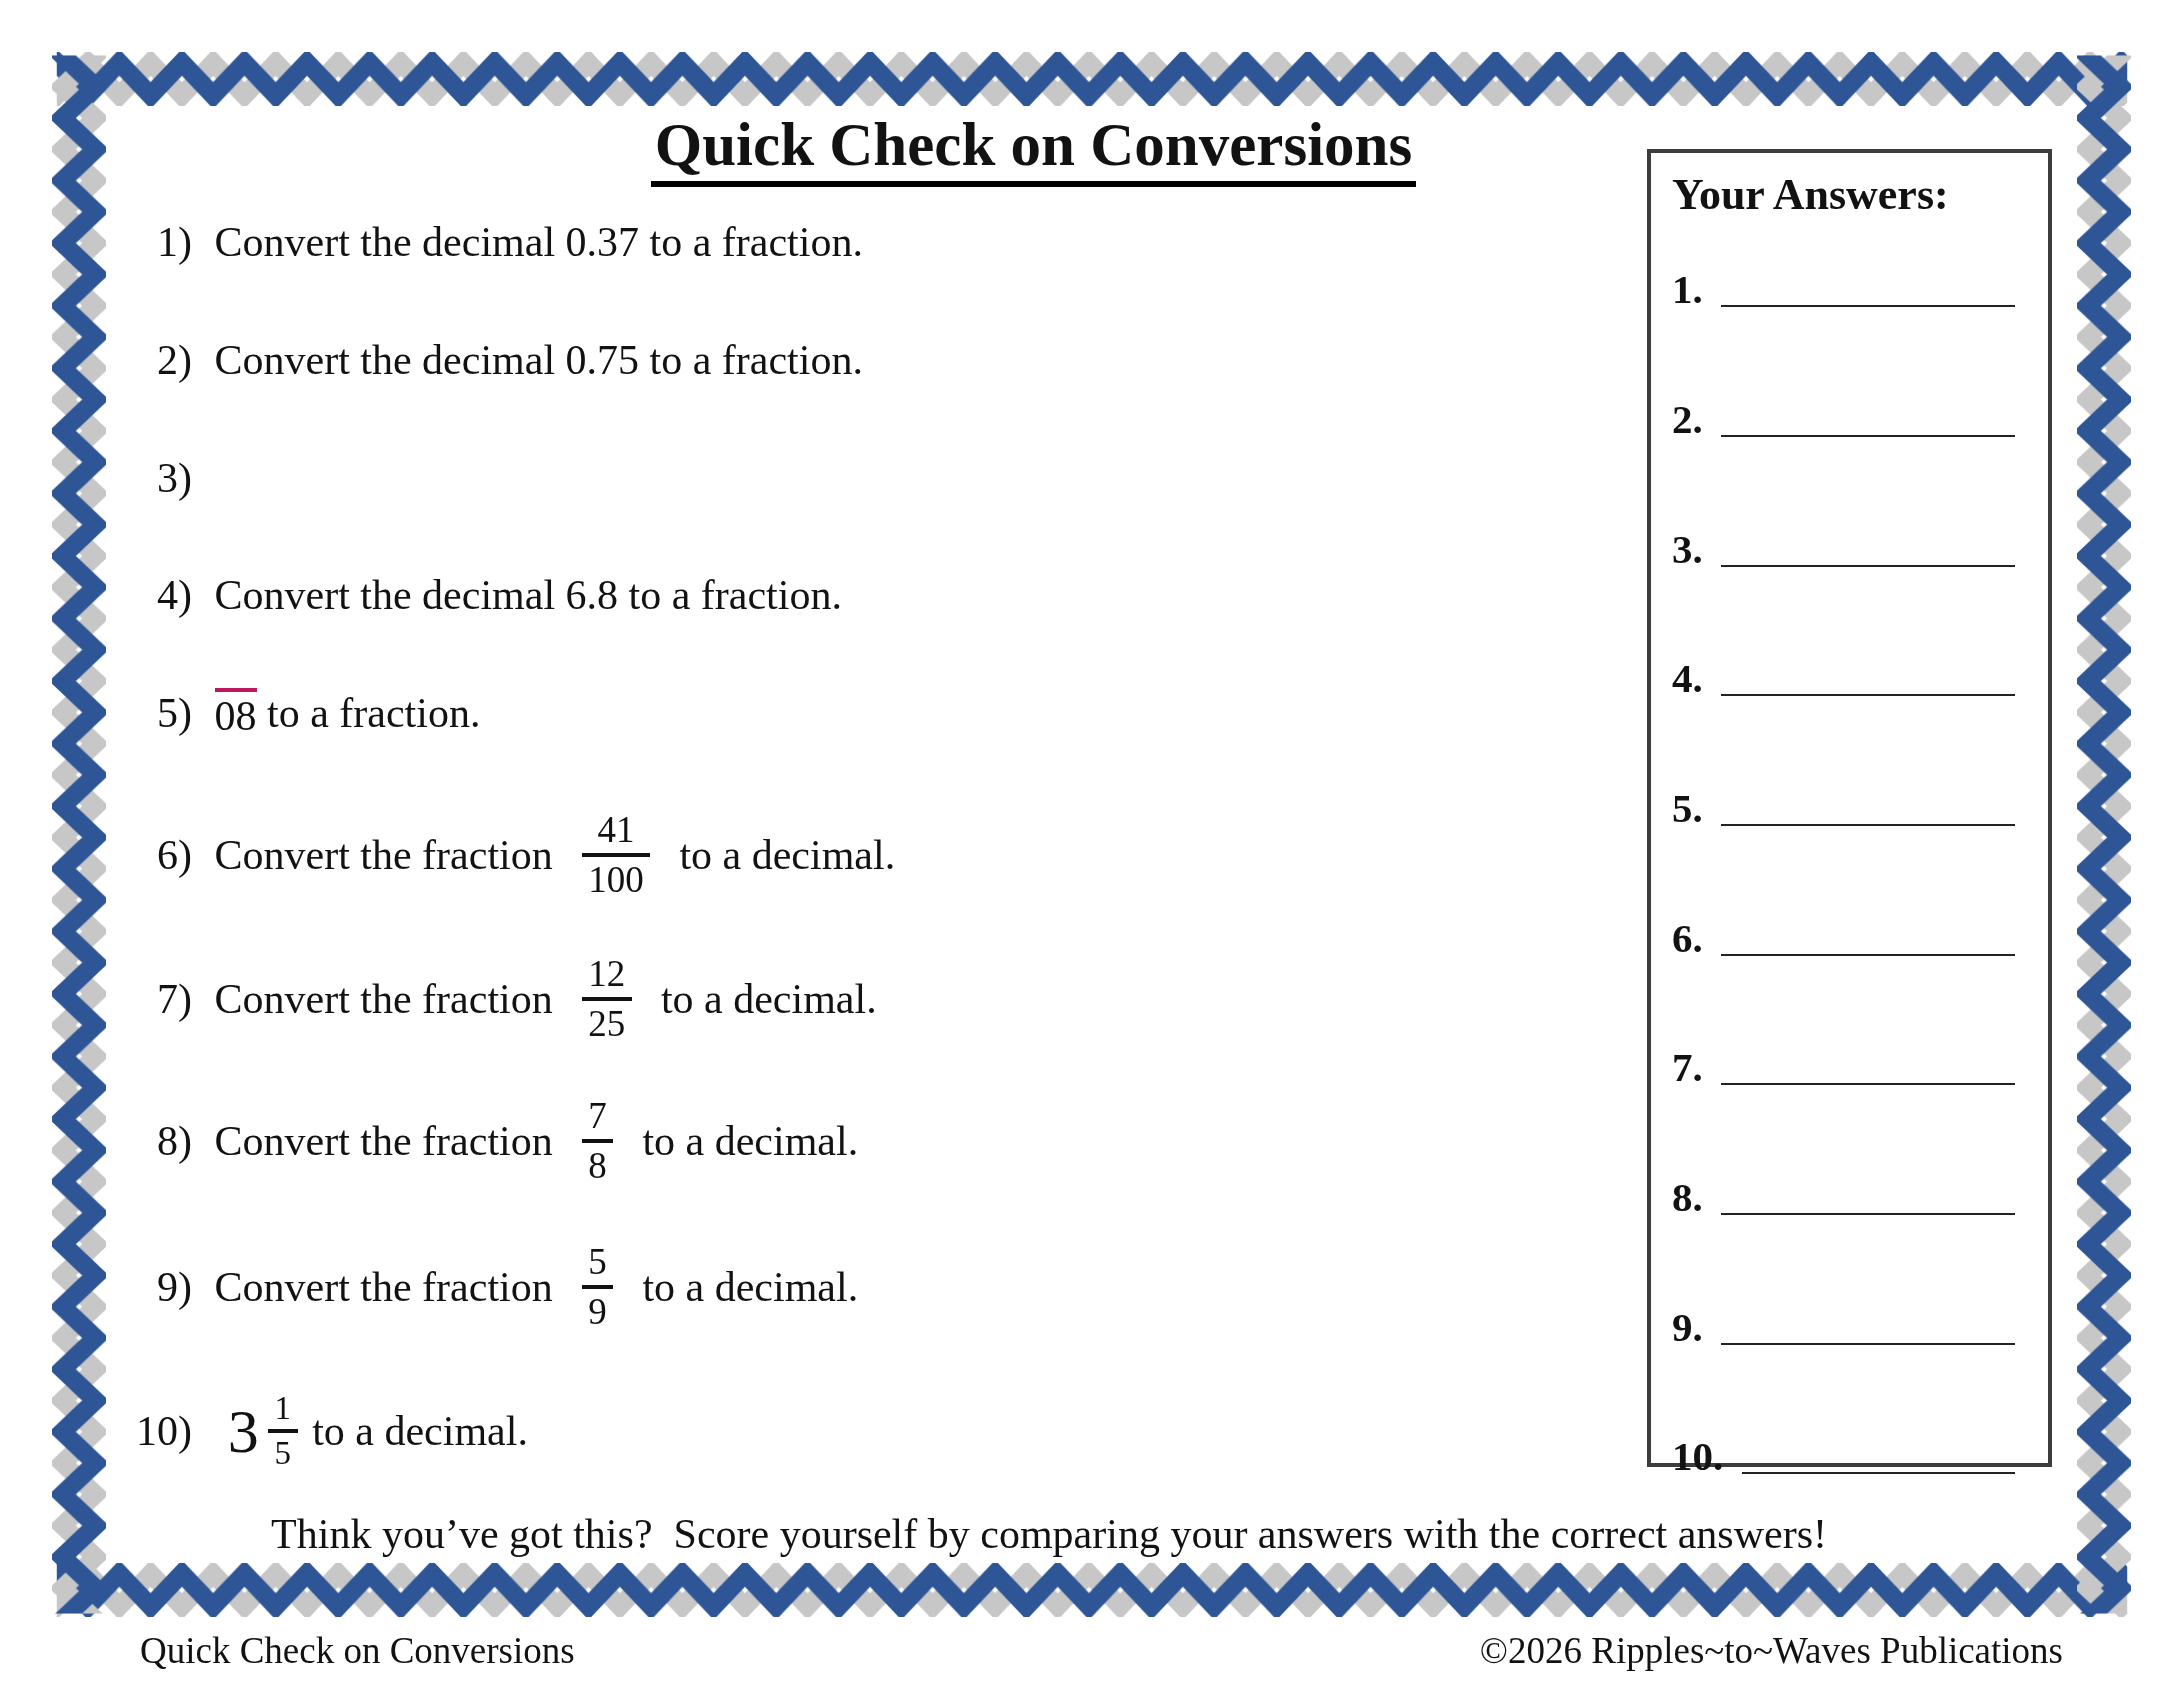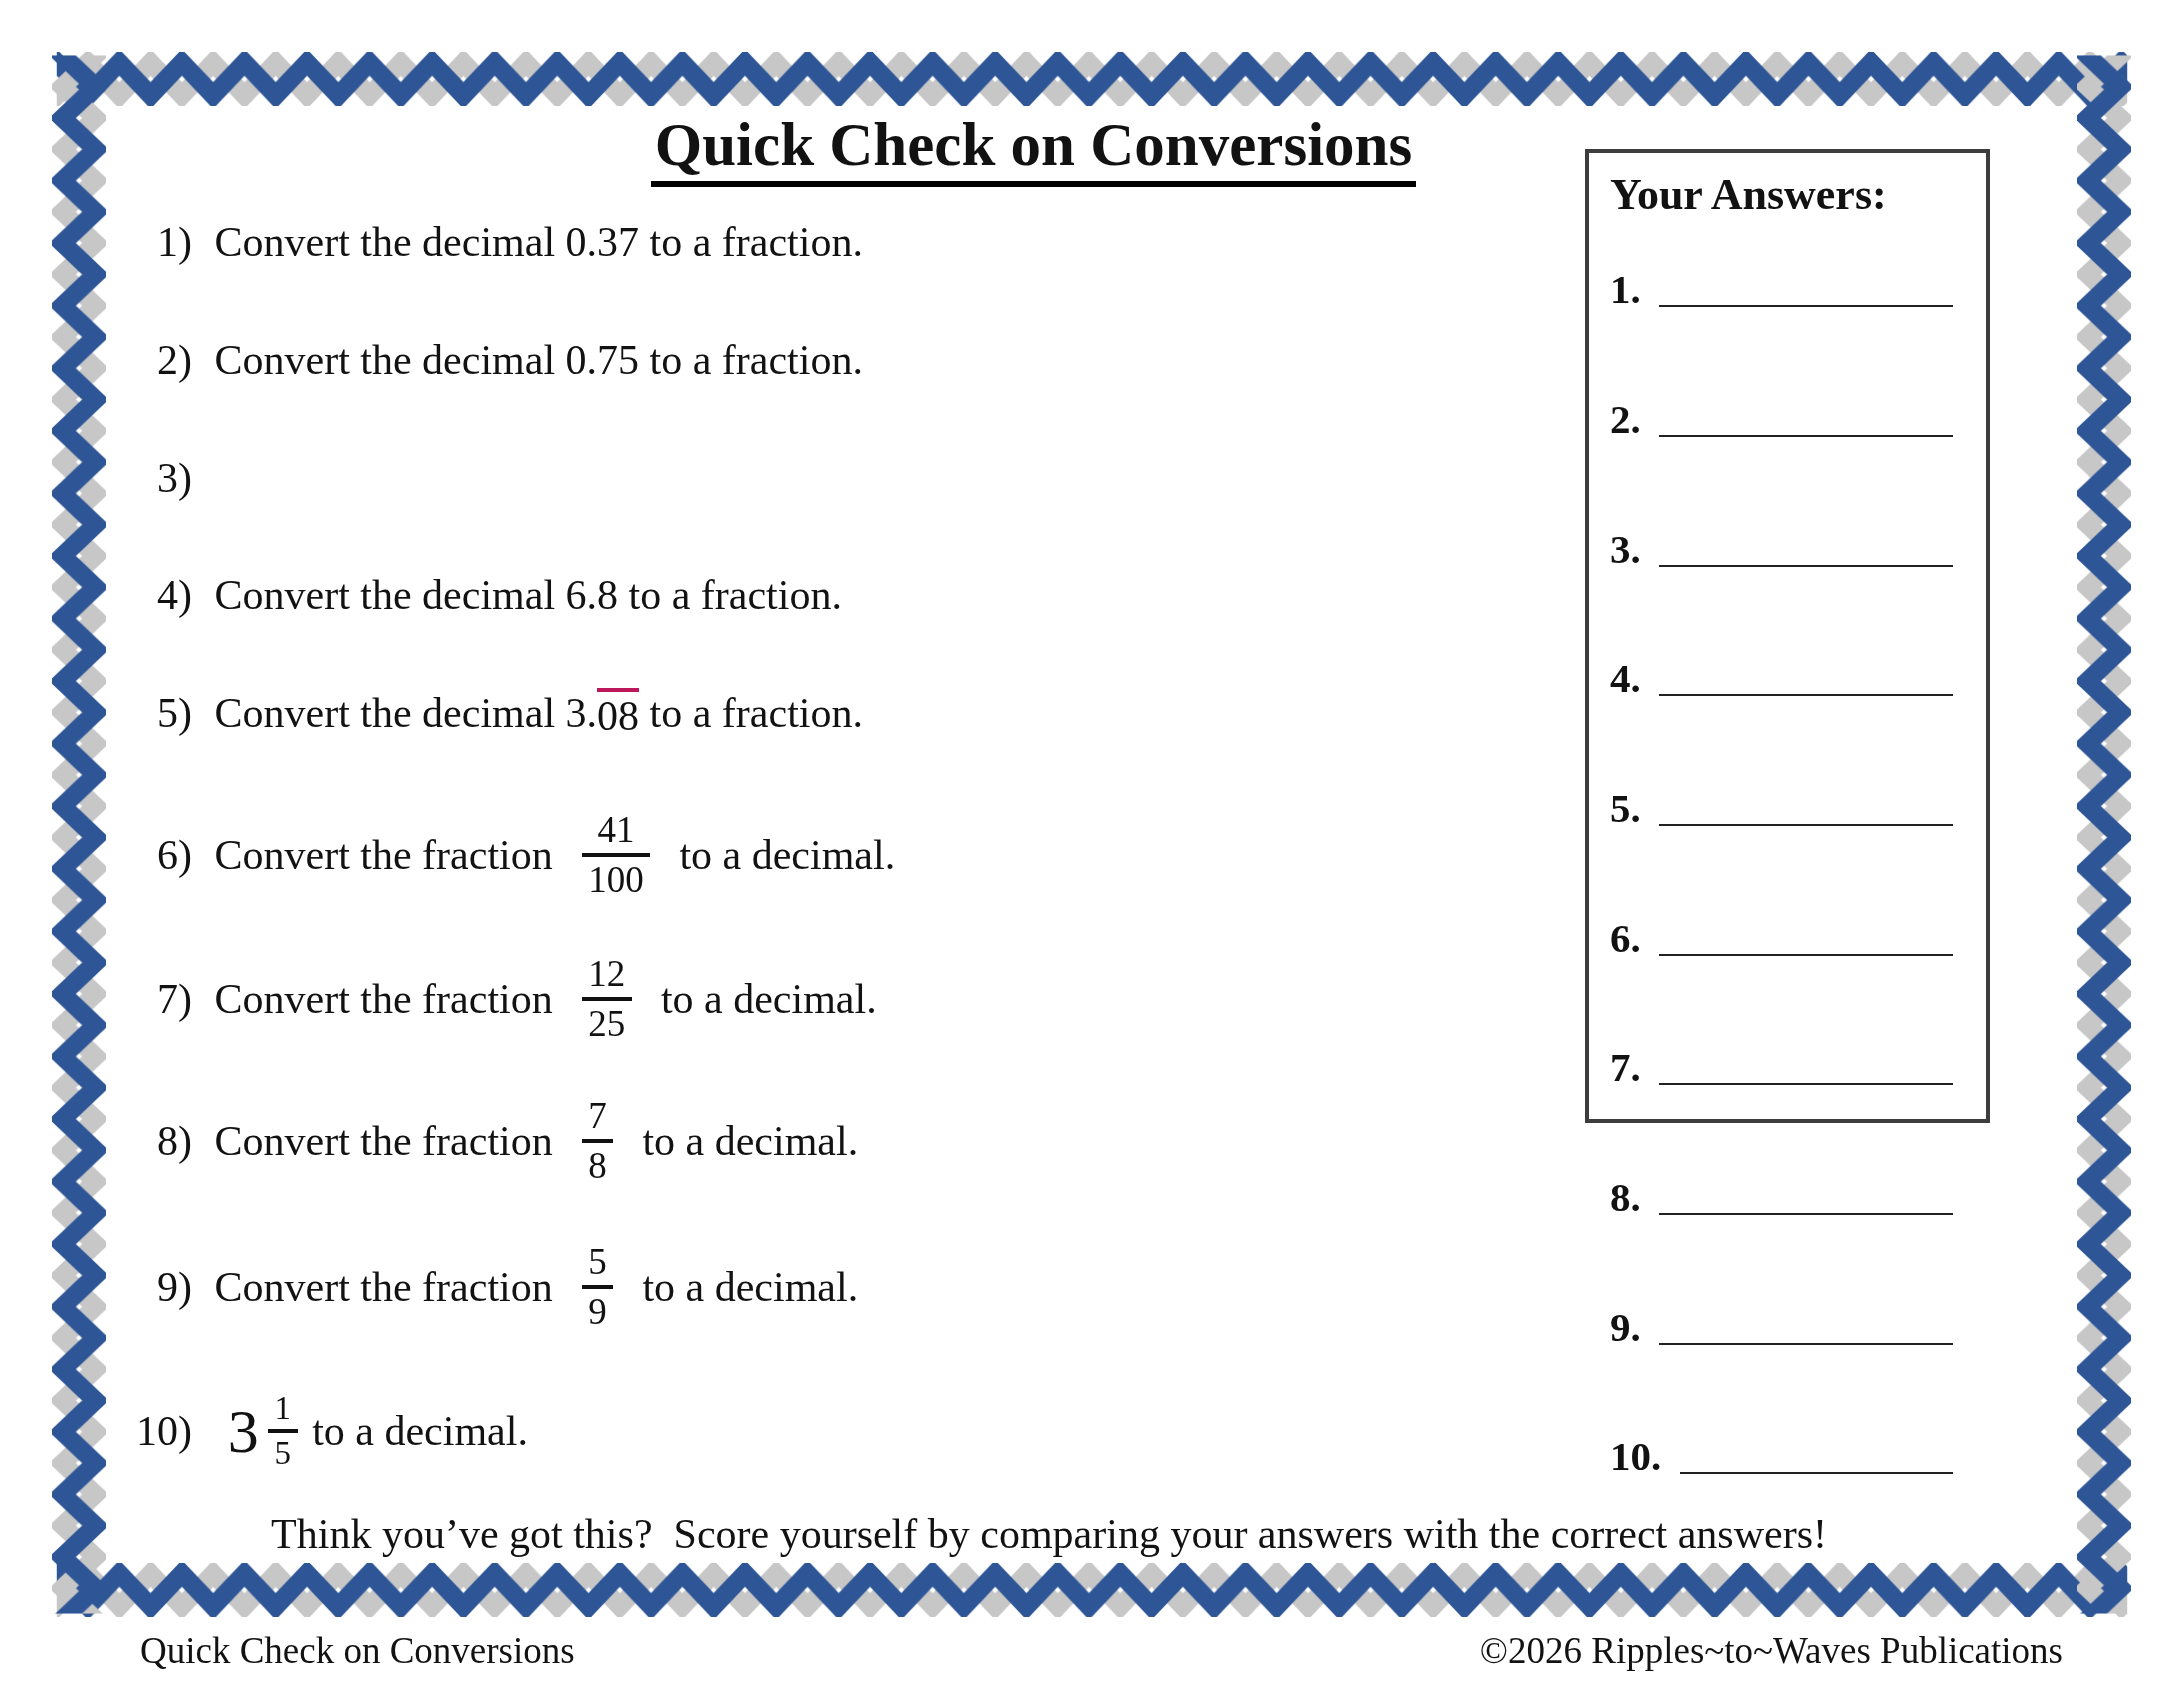--- a/index.html
+++ b/index.html
@@ -23,21 +23,21 @@
      font-size:42px;white-space:pre-wrap;line-height:1.15;}
   .qnum{display:inline-block;width:86px;text-align:right;margin-right:22.5px;flex:none;}
   .ovl{border-top:4px solid #be185d;padding-top:1.3px;line-height:1.05;display:inline-block;}
   .frac{display:inline-flex;flex-direction:column;align-items:center;margin:0 29px;
         font-size:37px;line-height:1.08;}
   .frac .fbar{align-self:stretch;height:0;border-top:4px solid #111;margin:2.6px 0;}
   .frac .fn,.frac .fd{padding:0 6.6px;text-align:center;}
   .whole{font-size:62px;line-height:1;margin:0 6.6px 0 13.2px;}
   .frac.small{font-size:33px;margin:0 14.6px 0 2.6px;}
   
-  .panel{position:absolute;left:1585px;top:149px;width:405px;height:974px;
+  .panel{position:absolute;left:1647px;top:149px;width:405px;height:1318px;
          background:#fff;border:4px solid #3d3d3d;box-sizing:border-box;}
   .panel-heading{position:absolute;left:21px;top:16px;font-size:44px;font-weight:bold;}
   .ans-item{position:absolute;left:21px;right:33px;height:56px;display:flex;
             align-items:flex-end;}
   .ans-label{font-size:41px;font-weight:bold;line-height:1;flex:none;}
   .ans-line{flex:1;margin-left:18.5px;margin-bottom:2.6px;border-bottom:2.6px solid #222;height:0;}
   
   .think{position:absolute;left:239px;top:1510px;width:1588px;text-align:right;
          font-size:42px;white-space:pre-wrap;}
   .footer-left{position:absolute;left:140px;top:1629px;font-size:37px;}
@@ -86,21 +86,21 @@
 </div>
 <div class="q" style="top:446px">
   <span class="qnum">3)</span>
 </div>
 <div class="q" style="top:563px">
   <span class="qnum">4)</span>
   <span>Convert the decimal 6.8 to a fraction.</span>
 </div>
 <div class="q" style="top:681px">
   <span class="qnum">5)</span>
-  <span>Convert the decimal 3.</span><span class="ovl">08</span><span> to a fraction.</span>
+  <span class="ovl">08</span><span> to a fraction.</span>
 </div>
 <div class="q" style="top:823px">
   <span class="qnum">6)</span>
   <span>Convert the fraction</span>
   <span class="frac"><span class="fn">41</span><span class="fbar"></span><span class="fd">100</span></span>
   <span>to a decimal.</span>
 </div>
 <div class="q" style="top:967px">
   <span class="qnum">7)</span>
   <span>Convert the fraction</span>

